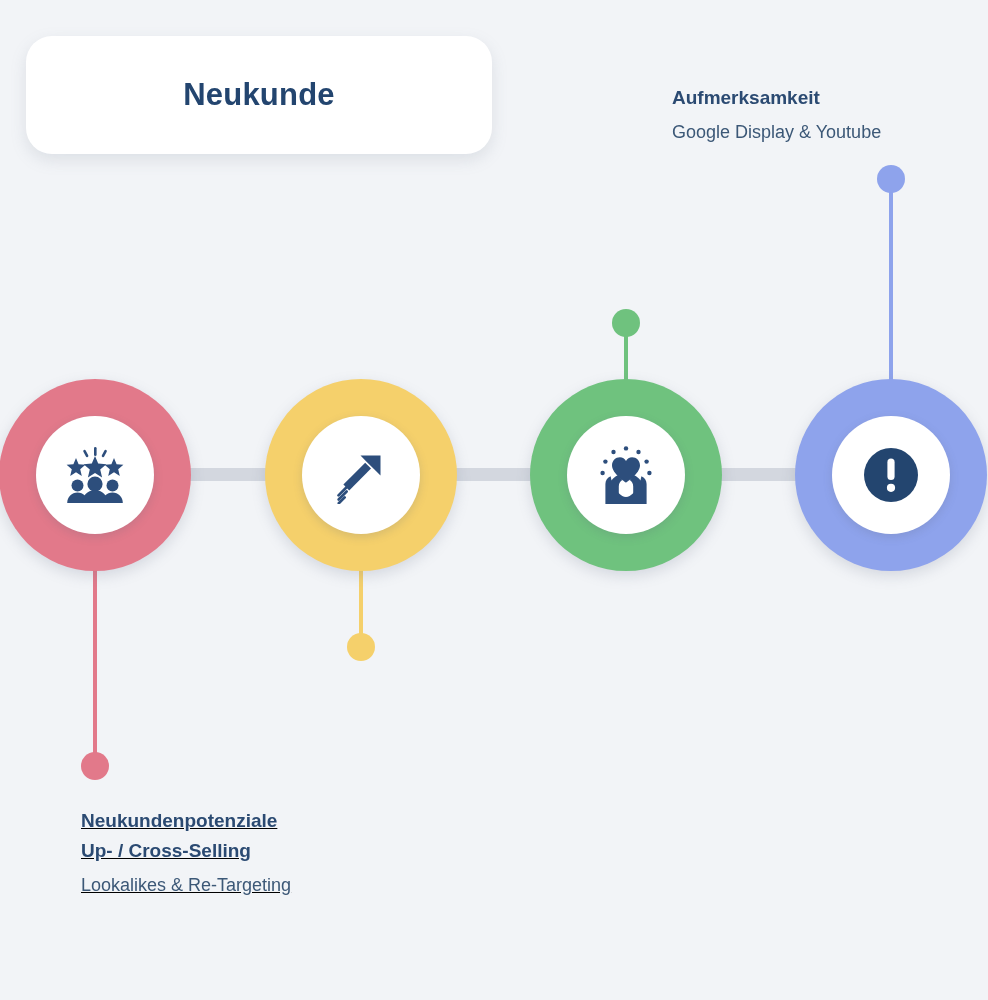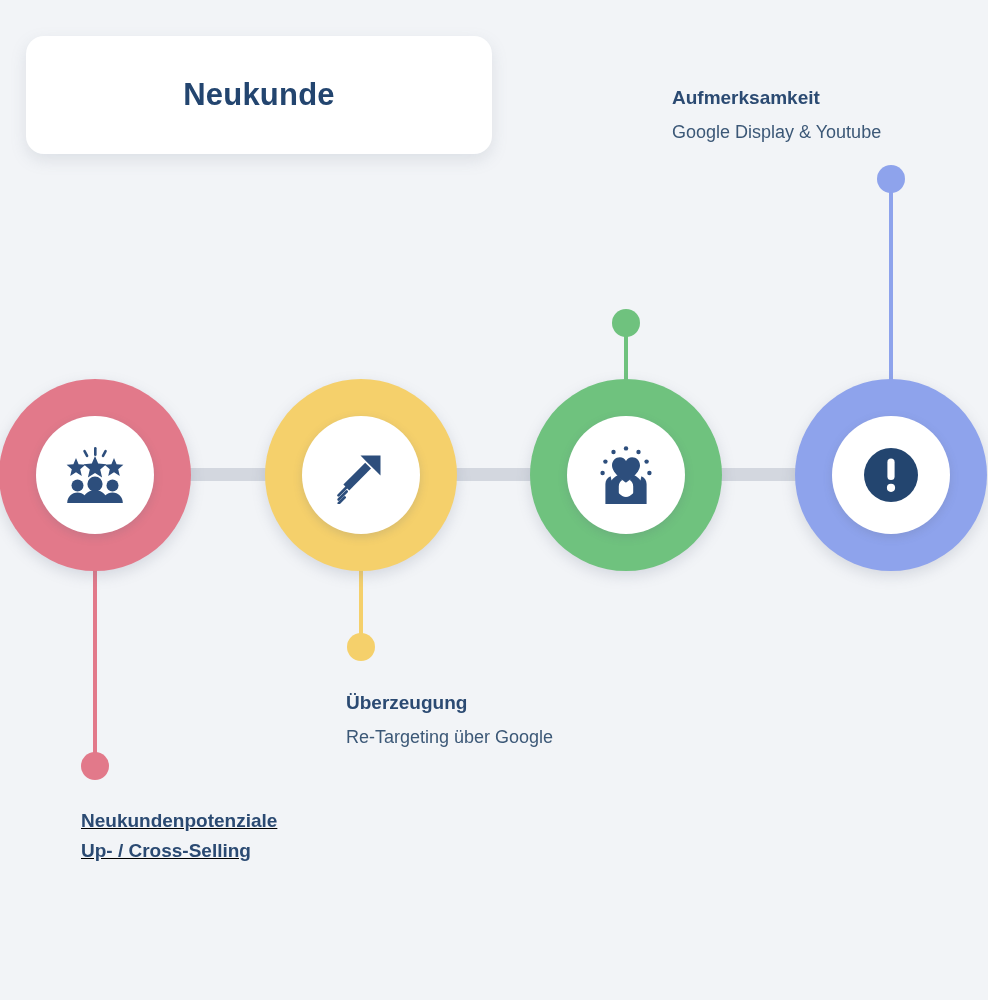--- a/index.html
+++ b/index.html
@@ -21,21 +21,21 @@
   }
 
   
   .title-card {
     position: absolute;
     left: 26px;
     top: 36px;
     width: 466px;
     height: 118px;
     background: #FFFFFF;
-    border-radius: 18px;
+    border-radius: 26px;
     box-shadow: 0 6px 16px rgba(120,132,150,0.18);
     display: flex;
     align-items: center;
     justify-content: center;
   }
   .title-card .title-text {
     font-size: 31px;
     font-weight: bold;
     color: #23456F;
     letter-spacing: 0.2px;
@@ -144,20 +144,21 @@
           <circle cx="31" cy="37" r="7.6"></circle>
           <path d="M18.2 56c0-7.4 5.7-12.9 12.8-12.9S43.8 48.6 43.8 56z"></path>
         </svg>
       </span>
     </div>
   </div>
 
   <div class="label" style="left:81px; top:806px; width:330px;text-decoration:underline;">
     <div class="lab-title">Neukundenpotenziale
 Up- / Cross-Selling</div>
+    <div class="lab-sub">Lookalikes &amp; Re-Targeting</div>
   </div>
 
   <div class="stem" style="left:359px; top:560px; height:88px; background:#F5D06B;"></div>
   <div class="dot" style="left:347px; top:633px; background:#F5D06B;"></div>
 
   <div class="node" style="left:265px; top:379px; background:#F5D06B;">
     <div class="inner">
       <span>
         <svg width="58" height="58" viewBox="0 0 58 58" fill="none" aria-hidden="true">
           <g fill="#2D4E7C">
@@ -168,24 +169,20 @@
 
             <rect x="3.0" y="43.0" width="17" height="2.7" rx="1.35" transform="rotate(-45 11.5 44.3)"></rect>
             <rect x="3.6" y="48.2" width="14" height="2.7" rx="1.35" transform="rotate(-45 10.6 49.5)"></rect>
             <rect x="4.2" y="53.0" width="11" height="2.7" rx="1.35" transform="rotate(-45 9.7 54.3)"></rect>
           </g>
         </svg>
       </span>
     </div>
   </div>
 
-  <div class="label" style="left:346px; top:688px; width:330px;">
-    <div class="lab-title">Überzeugung</div>
-    <div class="lab-sub">Re-Targeting über Google</div>
-  </div>
 
   <div class="stem" style="left:624px; top:330px; height:80px; background:#6FC27E;"></div>
   <div class="dot" style="left:612px; top:309px; background:#6FC27E;"></div>
 
   <div class="node" style="left:530px; top:379px; background:#6FC27E;">
     <div class="inner">
       <span>
         <svg width="60" height="58" viewBox="0 0 60 58" fill="#2D4E7C" aria-hidden="true">
 
           <circle cx="30" cy="2.4" r="2.2"></circle>

